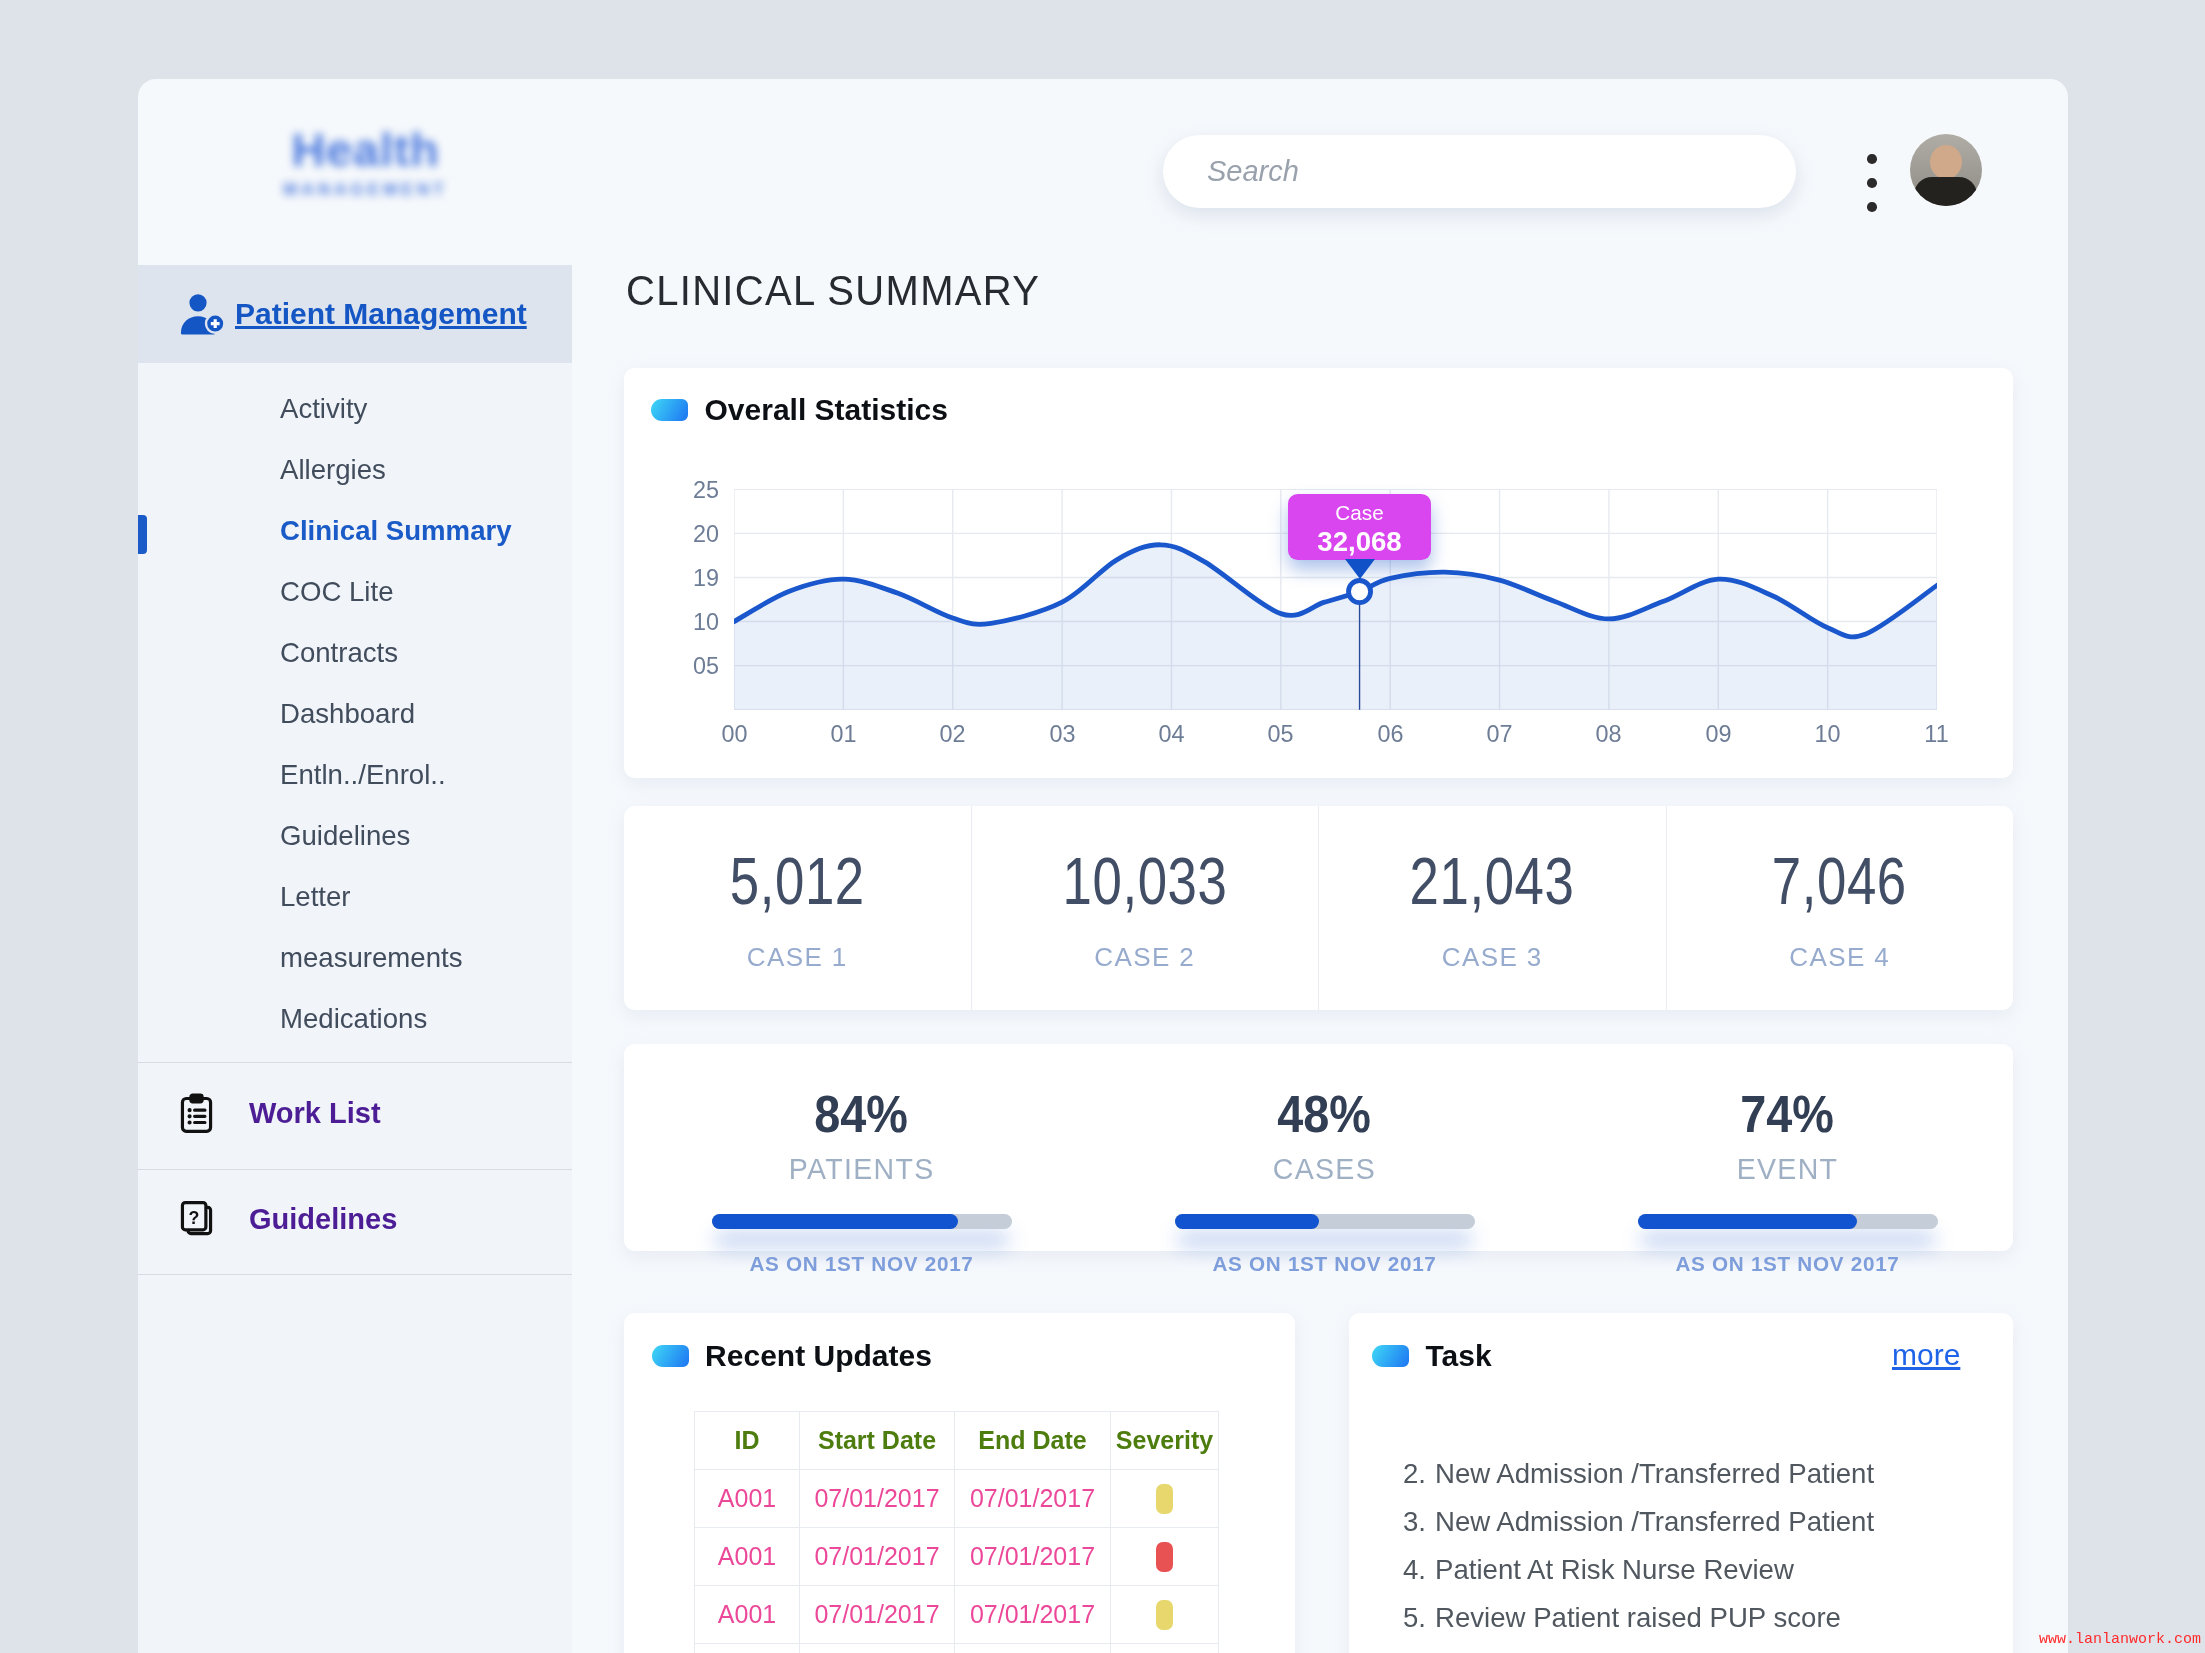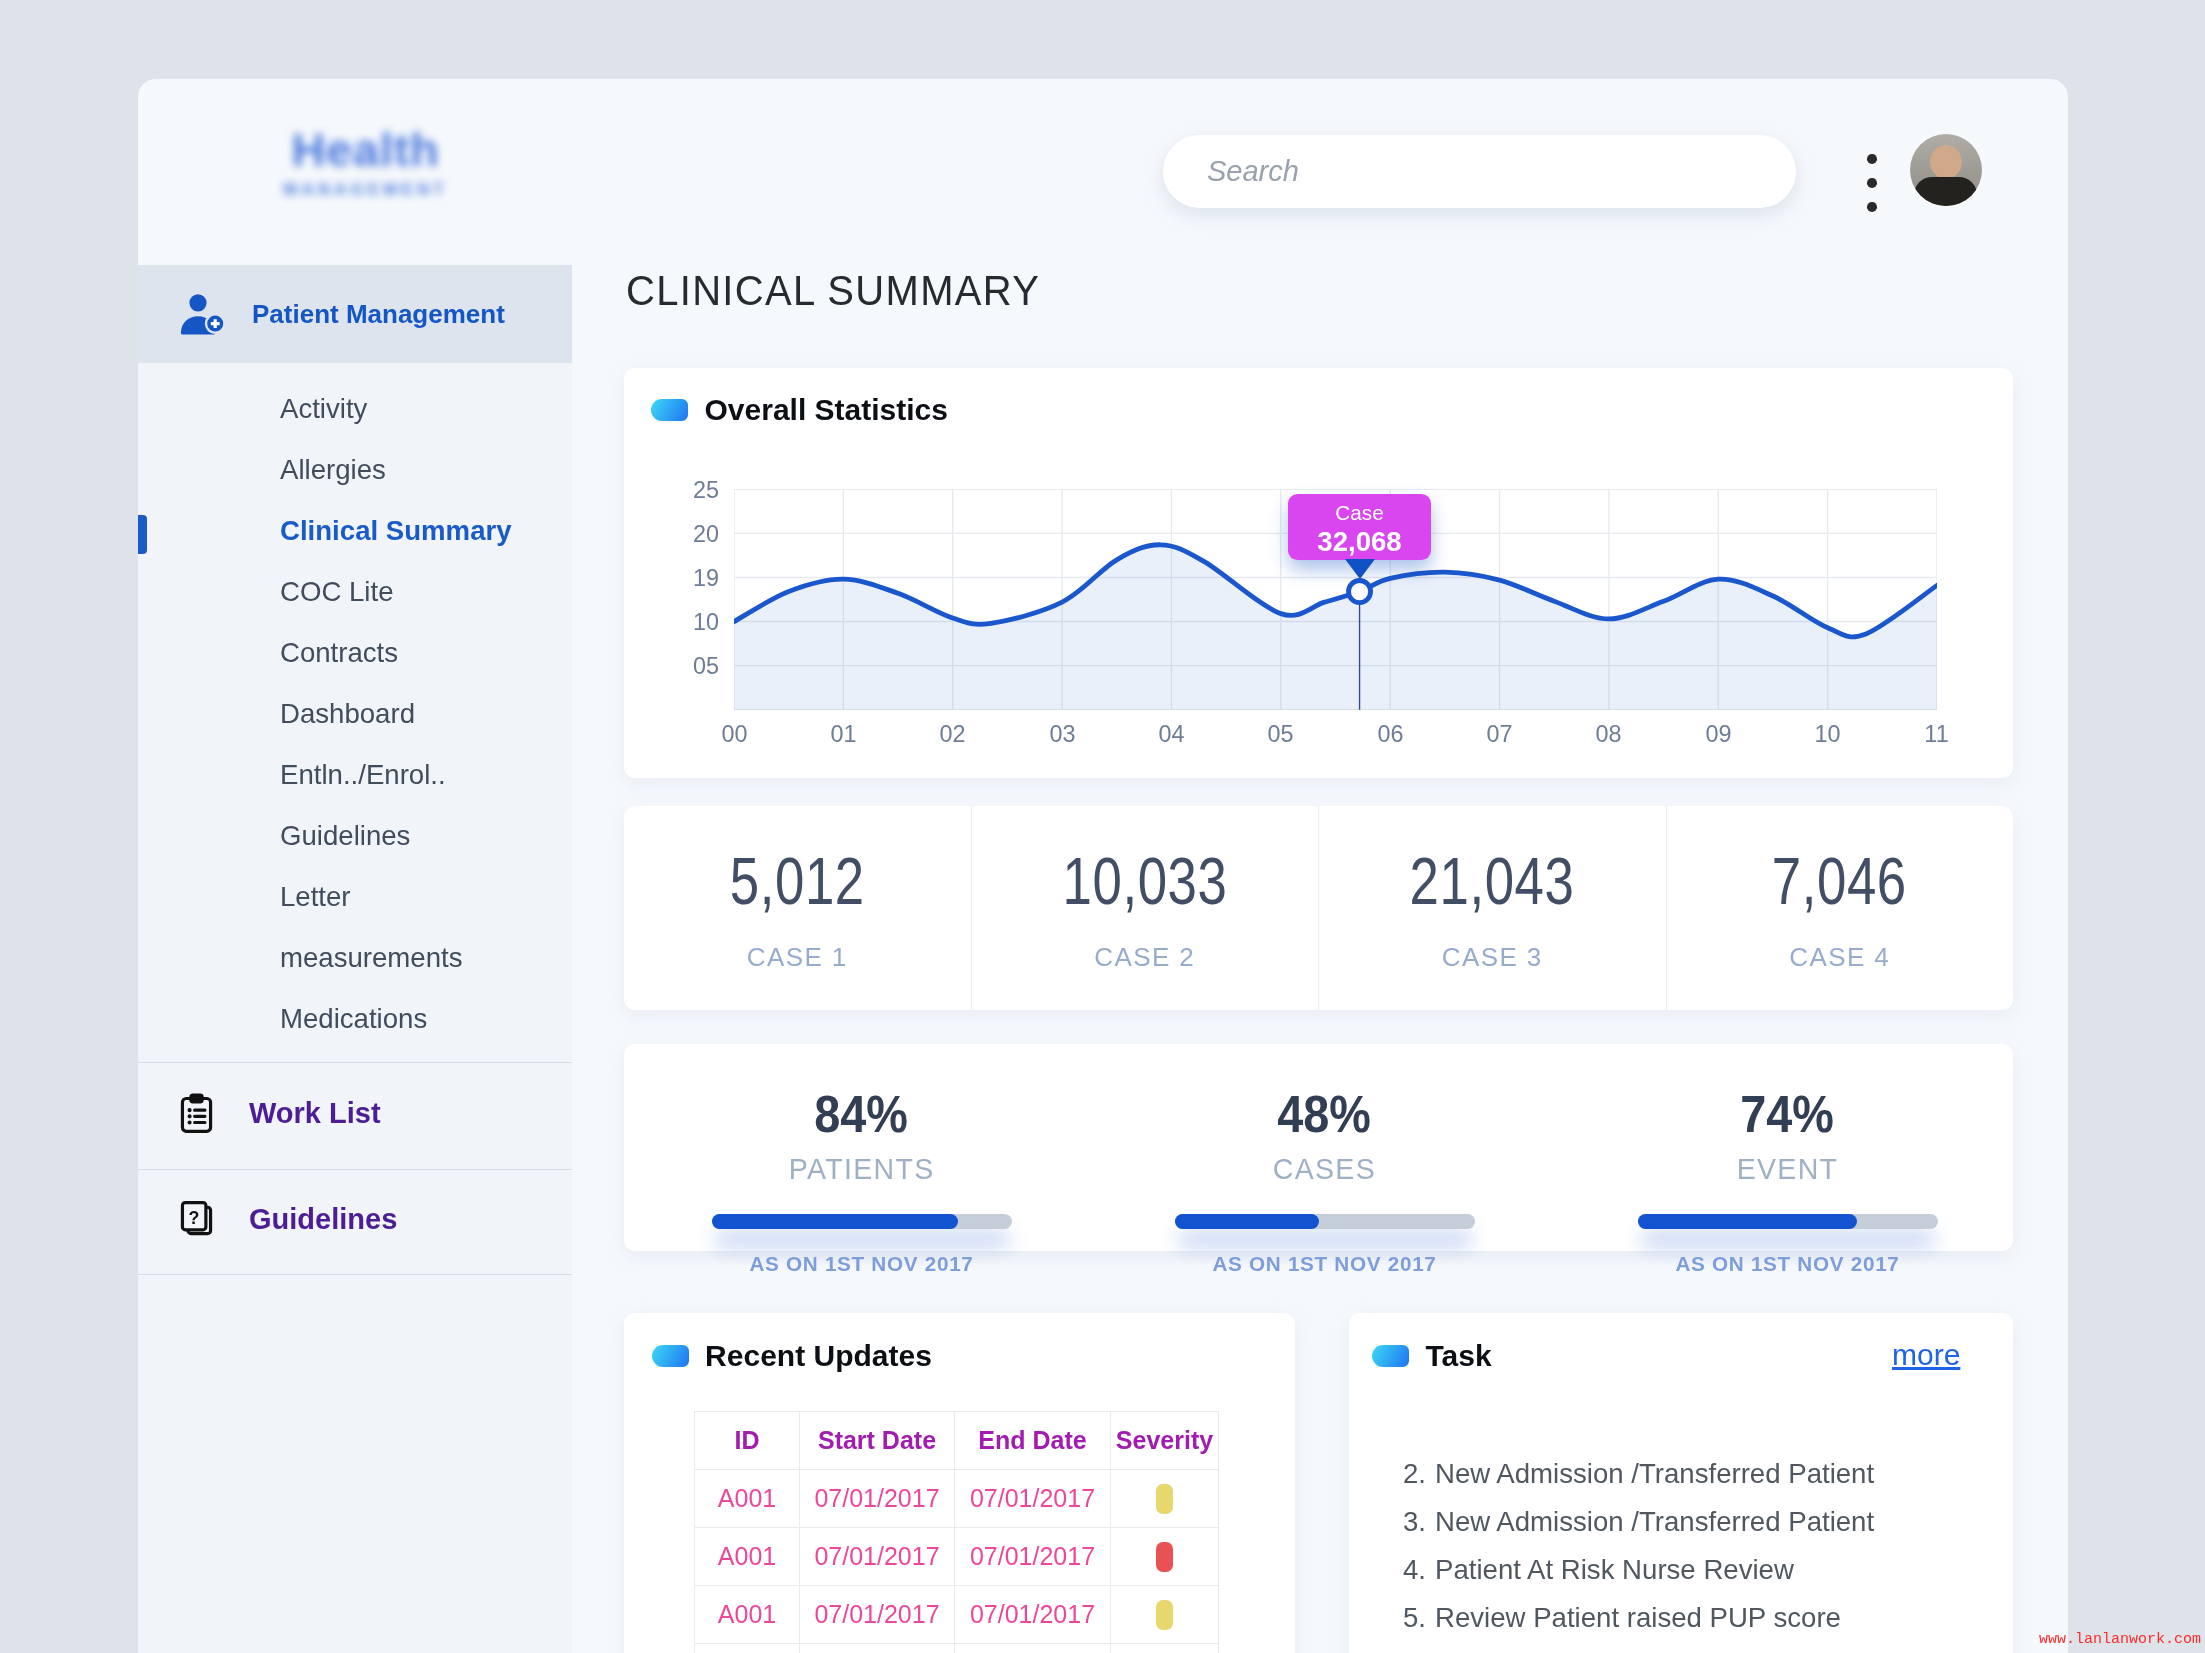--- a/index.html
+++ b/index.html
@@ -30,21 +30,21 @@
   .avatar .head { position:absolute; left:20px; top:11px; width:32px; height:34px; border-radius:50%;
                   background:#cfa98a; }
   .avatar .shirt { position:absolute; left:4.1px; top:43px; width:63px; height:36px;
                    border-radius:18px 18px 0 0; background:#24221f; }
 
   
   .sidebar-bg { position:absolute; left:0; top:186px; width:434px; height:1468px; background:#f1f4f9; }
   .side-band { position:absolute; left:0; top:186px; width:434px; height:98px; background:#dee4ee;
                display:flex; align-items:center; cursor:pointer; }
   .side-band svg { margin-left:40px; }
-  .side-band span { margin-left:22px; font-size:26px; font-weight:bold; color:#1456c4; }
+  .side-band span { margin-left:5px; font-size:30px; font-weight:bold; color:#1456c4;text-decoration:underline; }
 
   .side-item { position:absolute; left:142px; width:289px; height:41px; line-height:41px;
                font-size:27.6px; color:#414c5c; cursor:pointer; }
   .side-item.active { color:#1a5bc8; font-weight:bold; }
   .active-marker { position:absolute; left:0; top:436px; width:9px; height:39px; background:#1a5bc8;
                    border-radius:0 4.1px 4.1px 0; }
 
   .side-divider { position:absolute; left:0; width:434px; height:1.4px; background:#d7dce4; }
 
   .side-section { position:absolute; left:0; width:434px; height:83px; display:flex; align-items:center; cursor:pointer; }
@@ -91,21 +91,21 @@
   .pct-value { margin-top:40px; font-size:52px; font-weight:bold; color:#323e54; transform:scaleX(.9); }
   .pct-label { margin-top:8.3px; font-size:30px; color:#9fb0c5; letter-spacing:1.4px; transform:scaleX(.95); }
   .bar { margin-top:27.6px; width:300px; height:15px; border-radius:7.6px; background:#c5cdd8;
          box-shadow:0 18px 20.7px -2.8px rgba(27,87,204,.42); }
   .bar-fill { height:15px; border-radius:7.6px; background:#1254cf; }
   .pct-date { margin-top:23.4px; font-size:20.7px; font-weight:bold; color:#7d9ddb; letter-spacing:0.7px; }
 
   
   .ru-table { position:absolute; left:70px; top:98px; width:525px; border-collapse:collapse; }
   .ru-table th, .ru-table td { border:1.4px solid #e7eaee; text-align:center; height:58px; font-size:25px; }
-  .ru-table th { color:#a21caf; font-weight:bold; }
+  .ru-table th { color:#4d7c0f; font-weight:bold; }
   .ru-table td { color:#ec4899; }
   .chip { display:inline-block; width:16.5px; height:30px; border-radius:6.9px; vertical-align:middle; }
 
   
   .more-link { position:absolute; left:543px; top:25px; font-size:30px; color:#1e63e8;
                text-decoration:underline; cursor:pointer; }
   .task-item { position:absolute; left:54px; font-size:27.6px; color:#50575f; white-space:nowrap; }
   .task-item .num { display:inline-block; width:32px; }
 
   .watermark { position:absolute; right:4.1px; top:1631px; font-family:"Liberation Mono",monospace;

